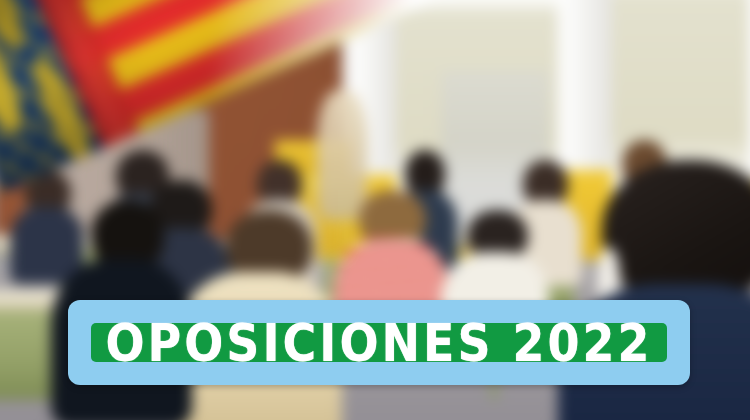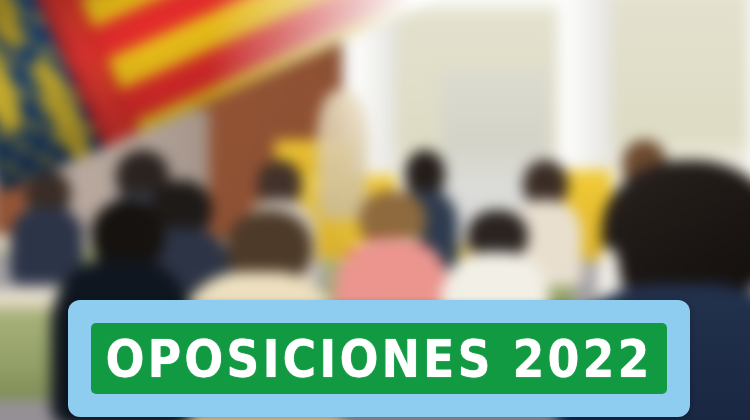--- a/index.html
+++ b/index.html
@@ -216,21 +216,21 @@
     left: 112px; top: 0;
     width: 40px; height: 100%;
     background: linear-gradient(90deg, #c8201f 0%, #e03a34 45%, #d12a26 100%);
     opacity: .95;
   }
 
   
   .banner {
     position: absolute;
     left: 68px; top: 300px;
-    width: 622px; height: 117px;
+    width: 622px; height: 85px;
     box-sizing: border-box;
     background: #8ecdf0;
     border-radius: 12px;
     padding: 23px;
     box-shadow: 0 2px 6px rgba(0,0,0,0.25);
   }
   .banner-inner {
     width: 100%; height: 100%;
     background: #119a42;
     border-radius: 5px;

